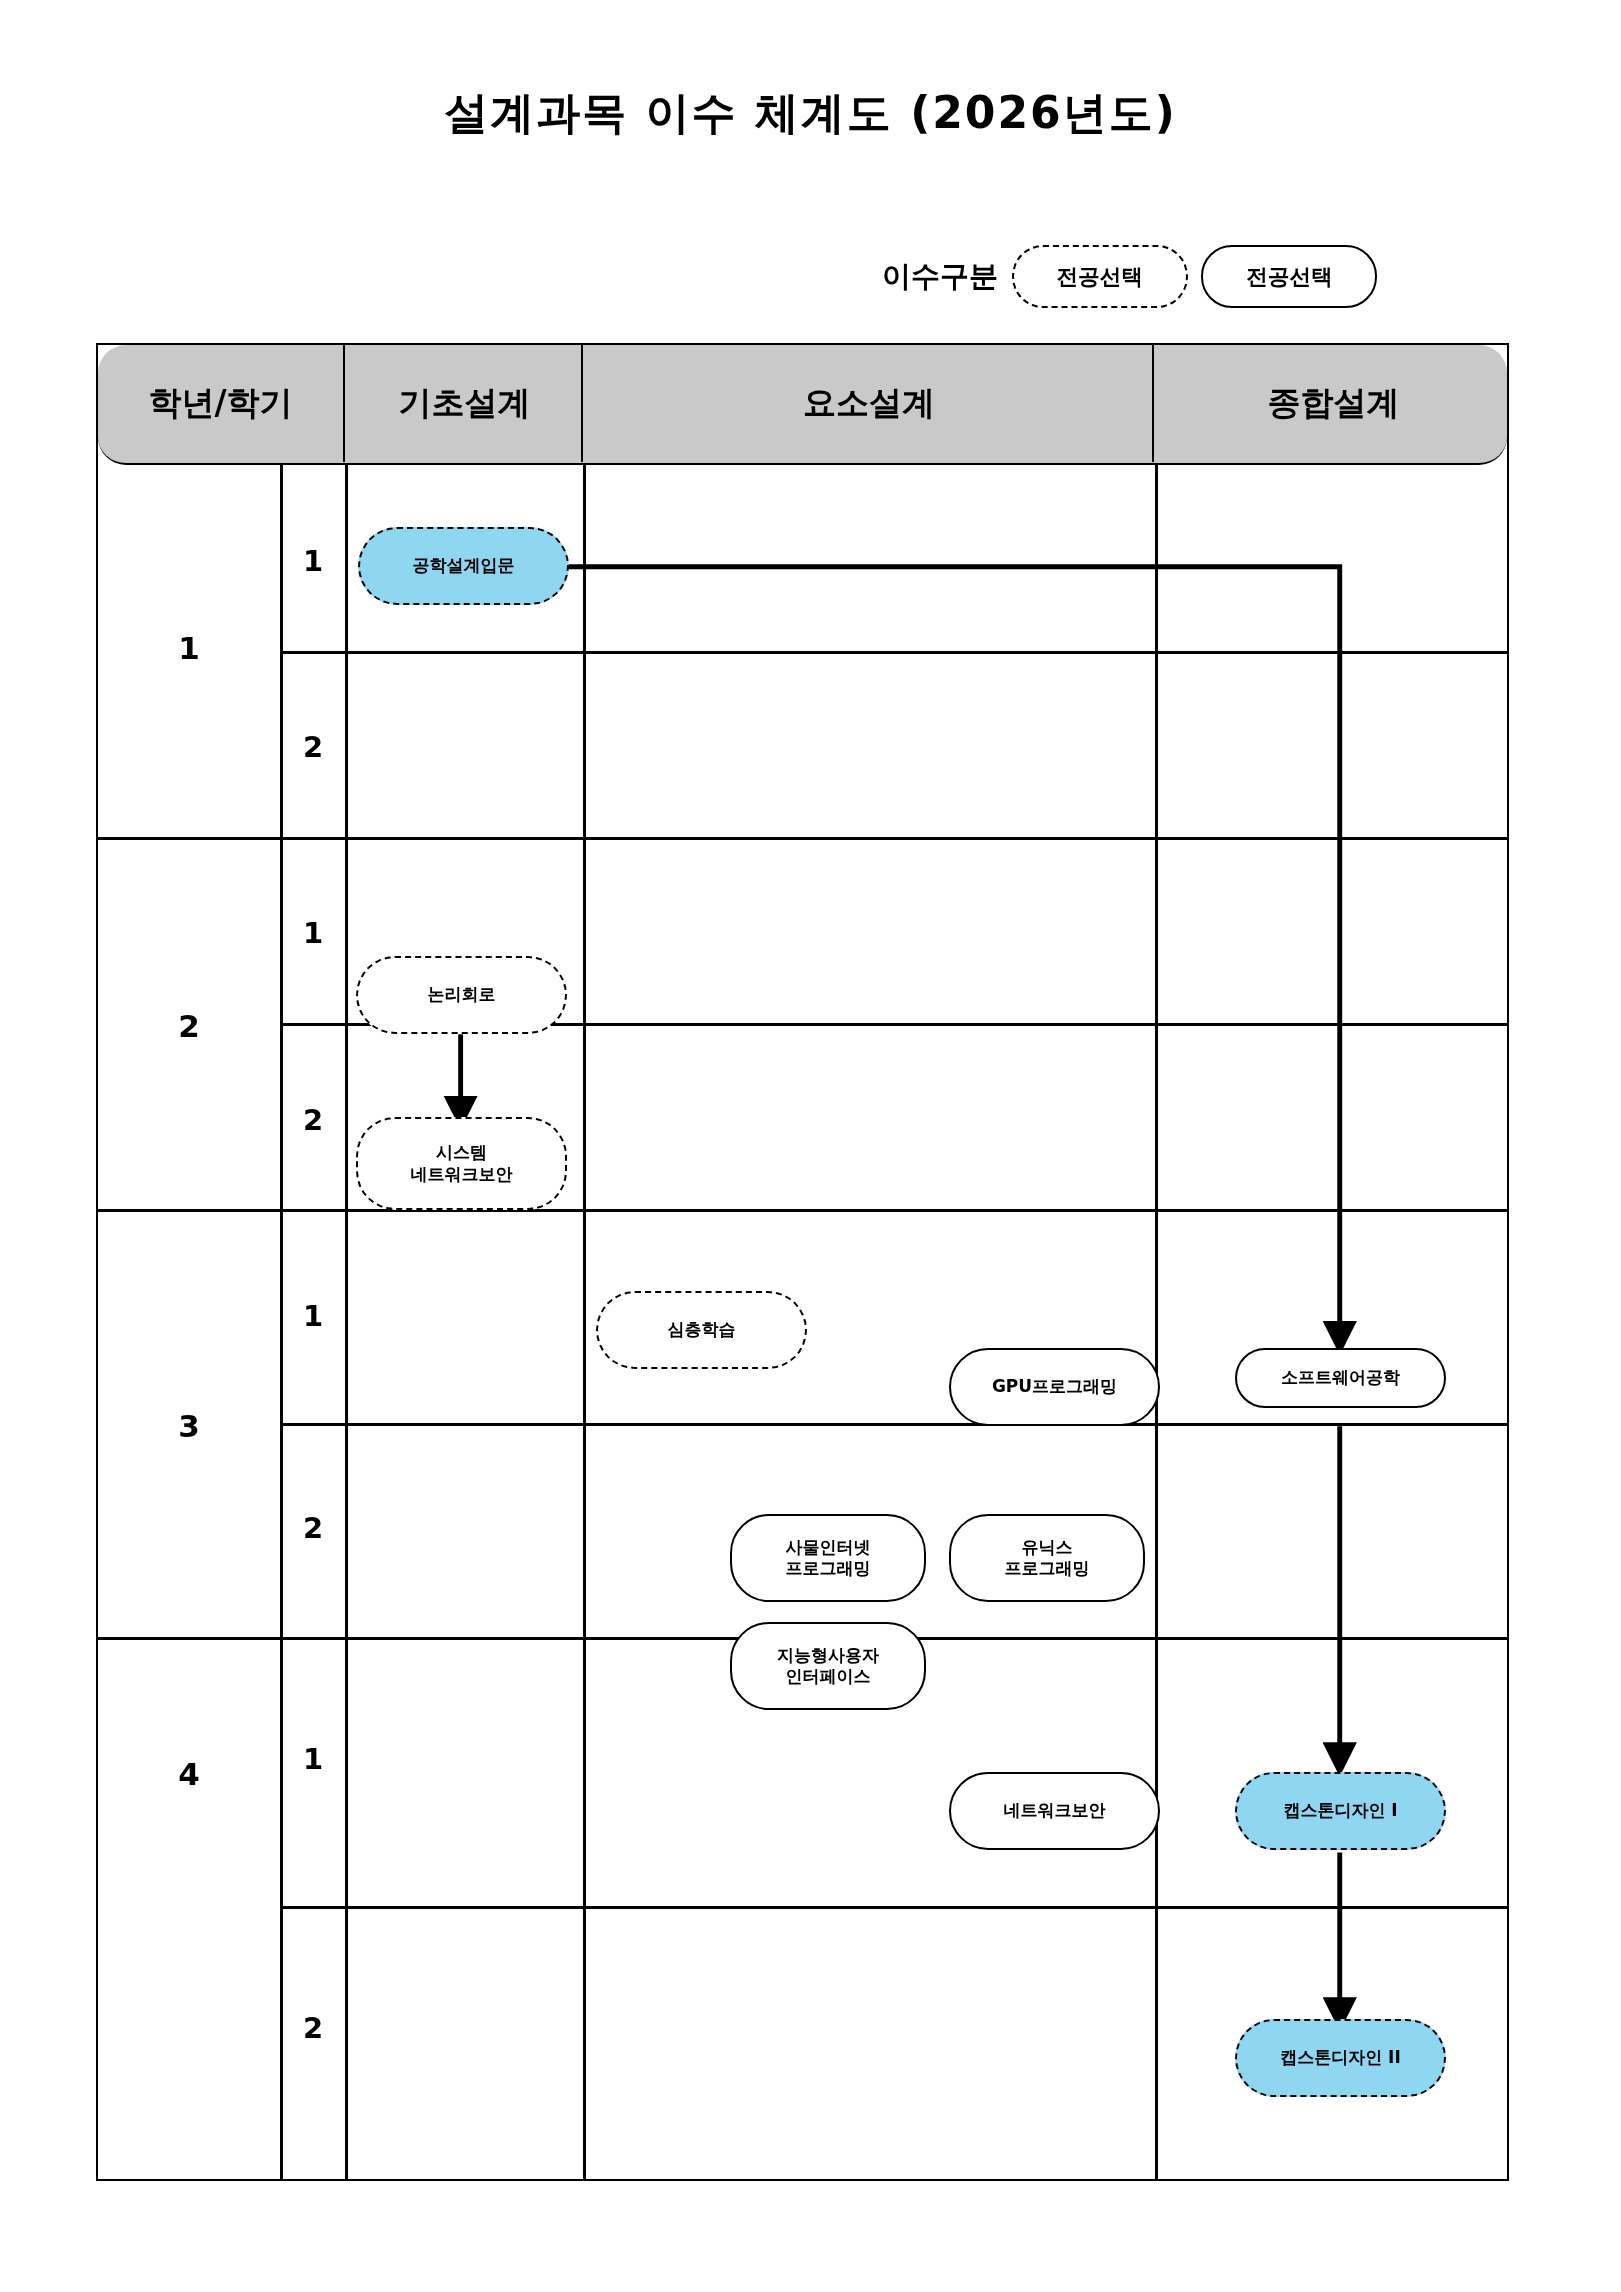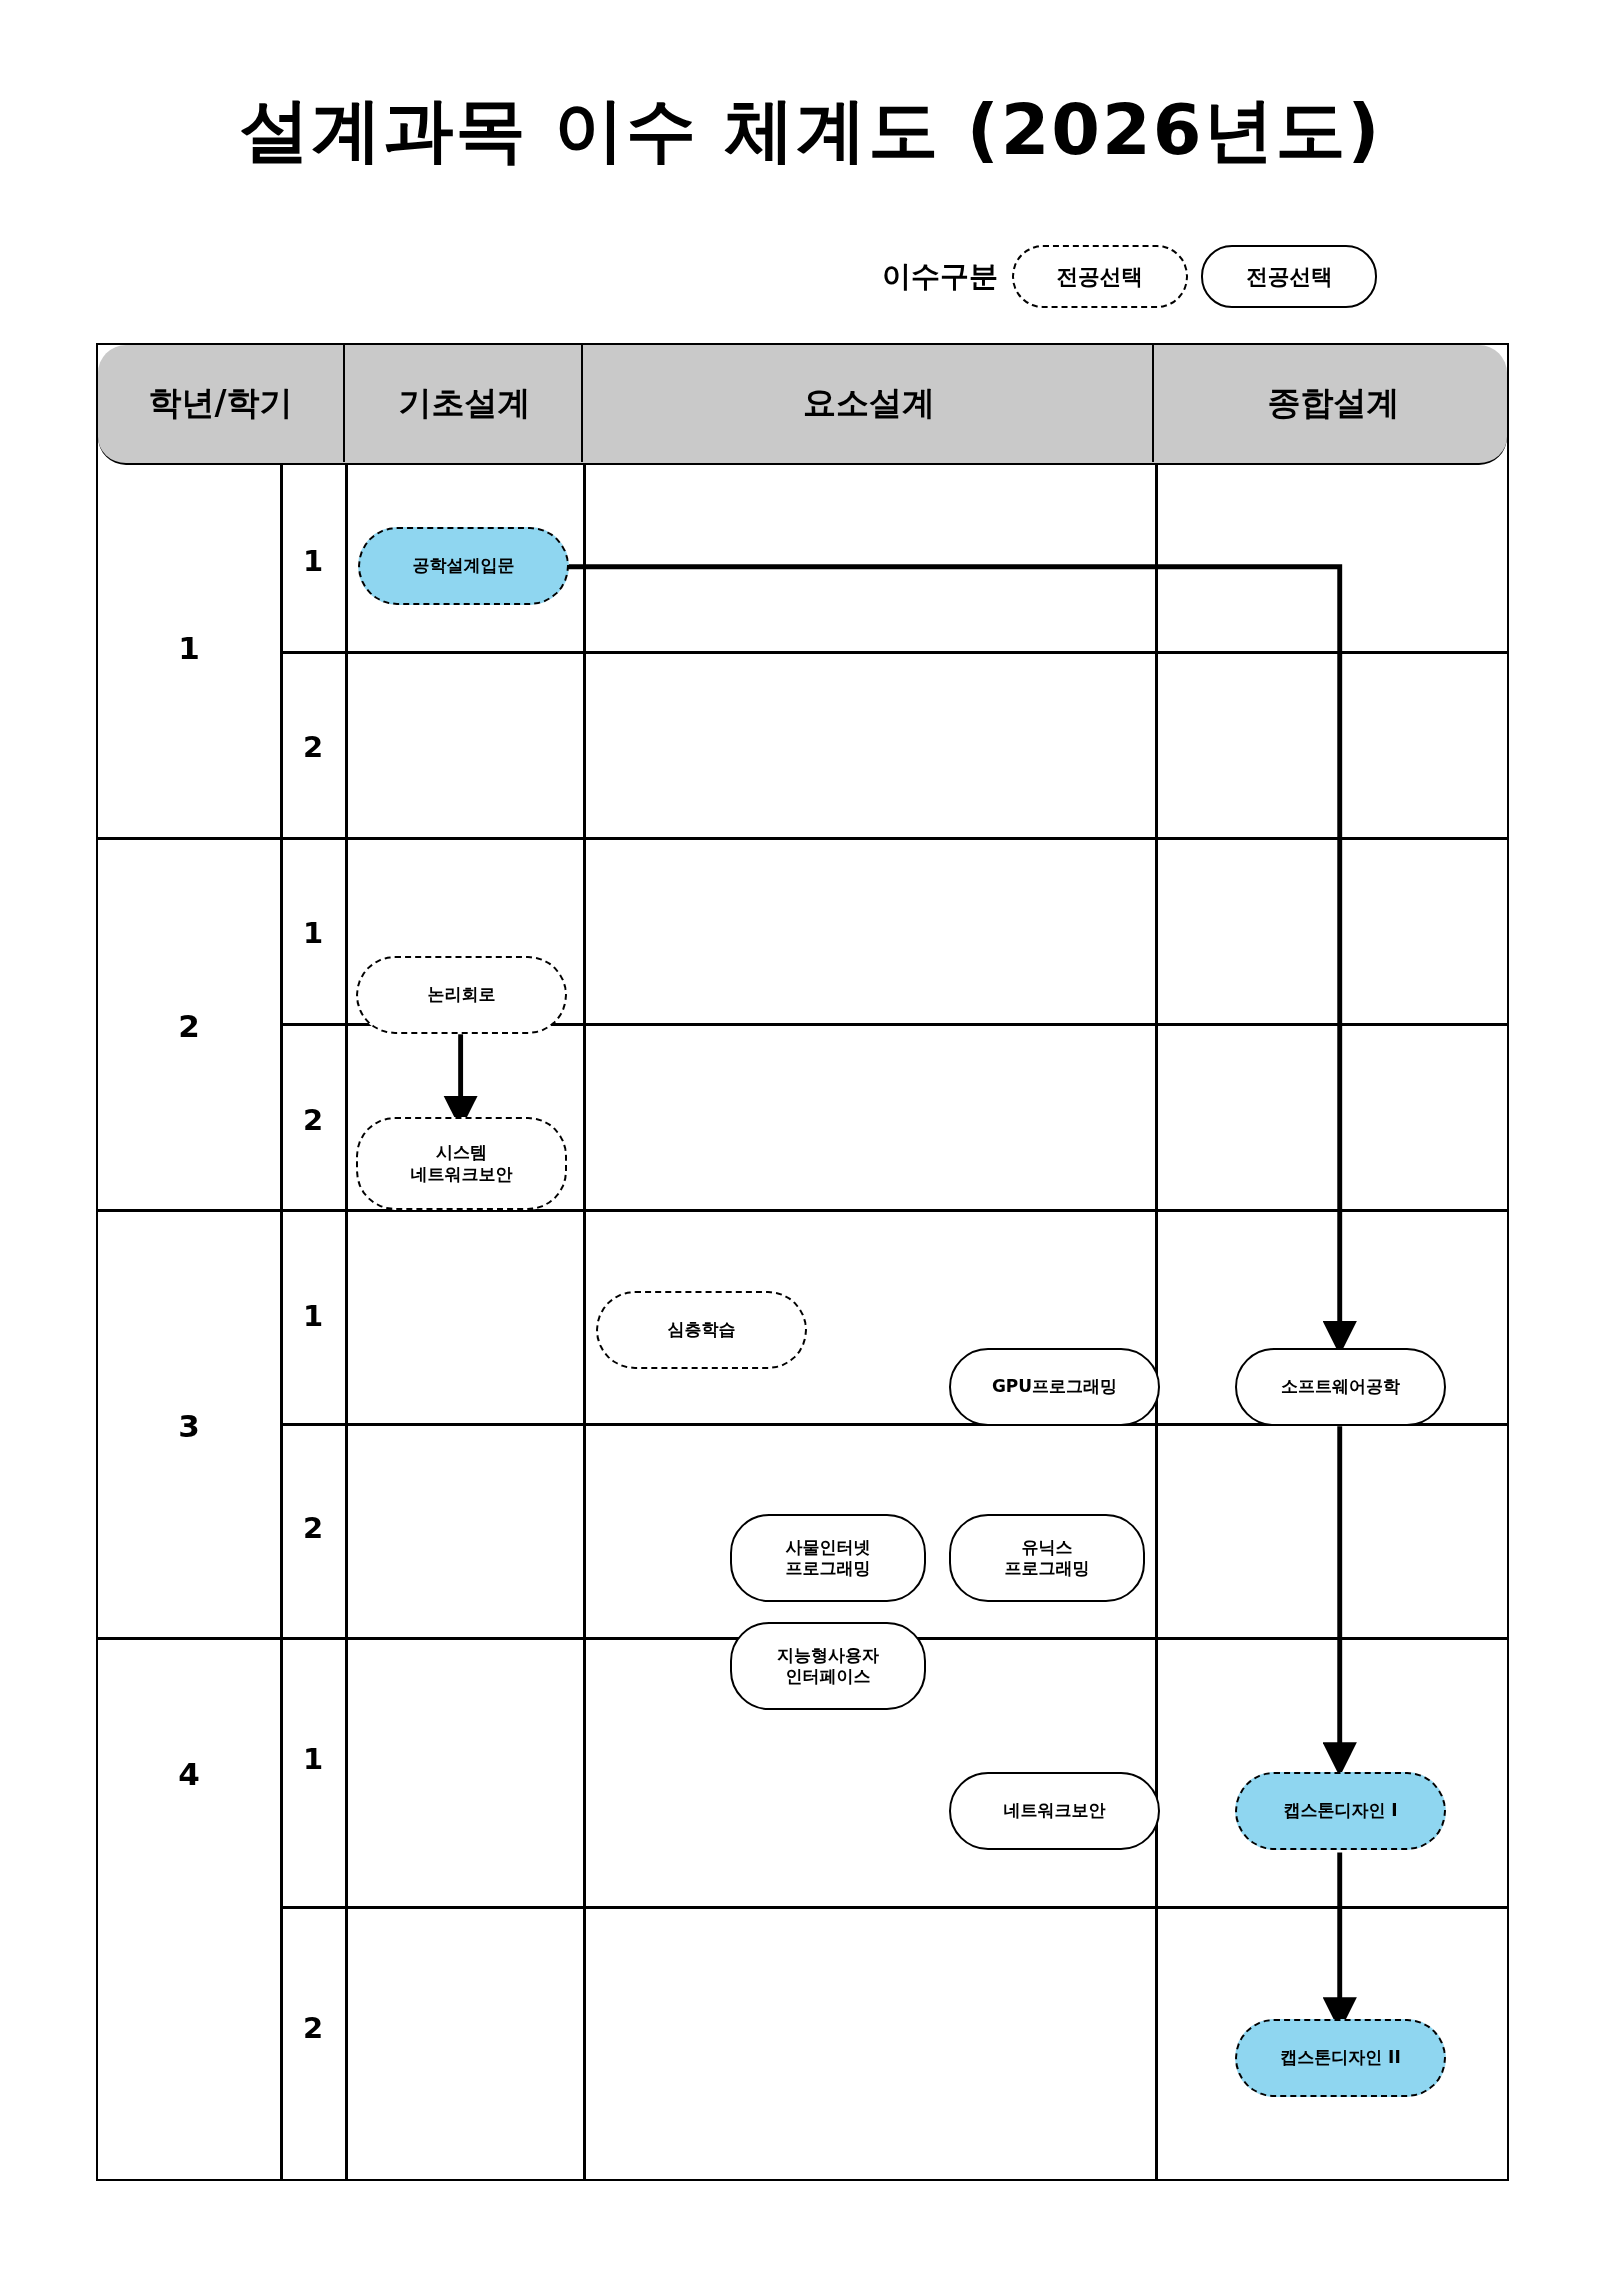--- a/index.html
+++ b/index.html
@@ -16,21 +16,21 @@
     overflow: hidden;
   }
 
   
   #title {
     position: absolute;
     top: 84px;
     left: 0;
     width: 1621px;
     text-align: center;
-    font-size: 70px;
+    font-size: 44px;
     font-weight: bold;
     letter-spacing: 2px;
     font-family: "DejaVu Sans", sans-serif;
   }
 
   
   #legend {
     position: absolute;
     top: 245px;
     left: 882px;
@@ -230,21 +230,21 @@
 
 <div class="node dashed" style="left:356px; top:1117px; width:211px; height:93px;">
   <span style="white-space:pre-line;">시스템
 네트워크보안</span>
 </div>
 
 <div class="node dashed" style="left:596px; top:1291px; width:211px; height:78px;">심층학습</div>
 
 <div class="node solid" style="left:949px; top:1348px; width:211px; height:78px;">GPU프로그래밍</div>
 
-<div class="node solid" style="left:1235px; top:1348px; width:211px; height:78px;">소프트웨어공학</div>
+<div class="node solid" style="left:1235px; top:1348px; width:211px; height:60px;">소프트웨어공학</div>
 
 <div class="node solid" style="left:730px; top:1514px; width:196px; height:88px;">
   <span style="white-space:pre-line;">사물인터넷
 프로그래밍</span>
 </div>
 
 <div class="node solid" style="left:949px; top:1514px; width:196px; height:88px;">
   <span style="white-space:pre-line;">유닉스
 프로그래밍</span>
 </div>

